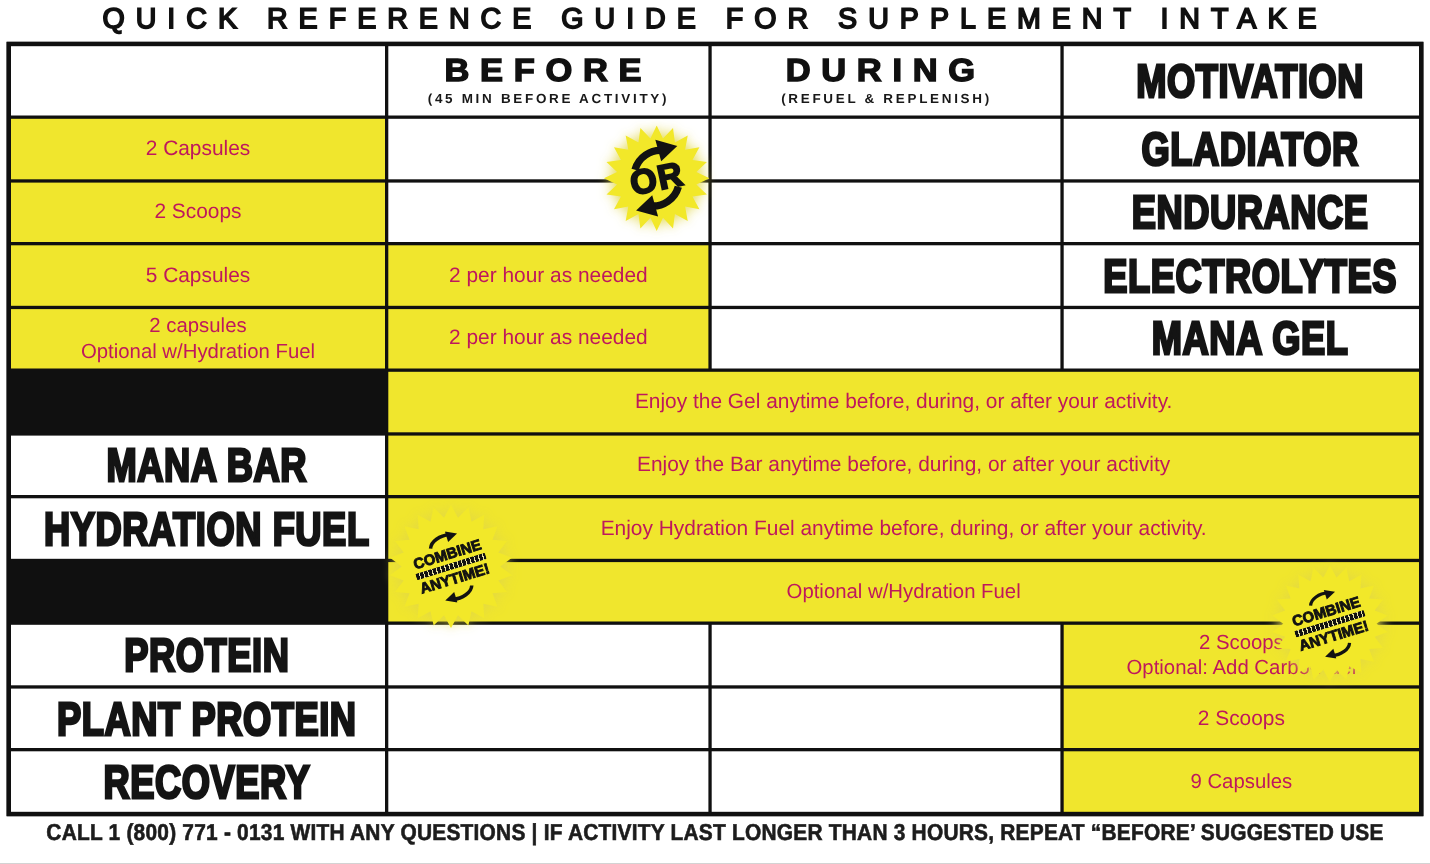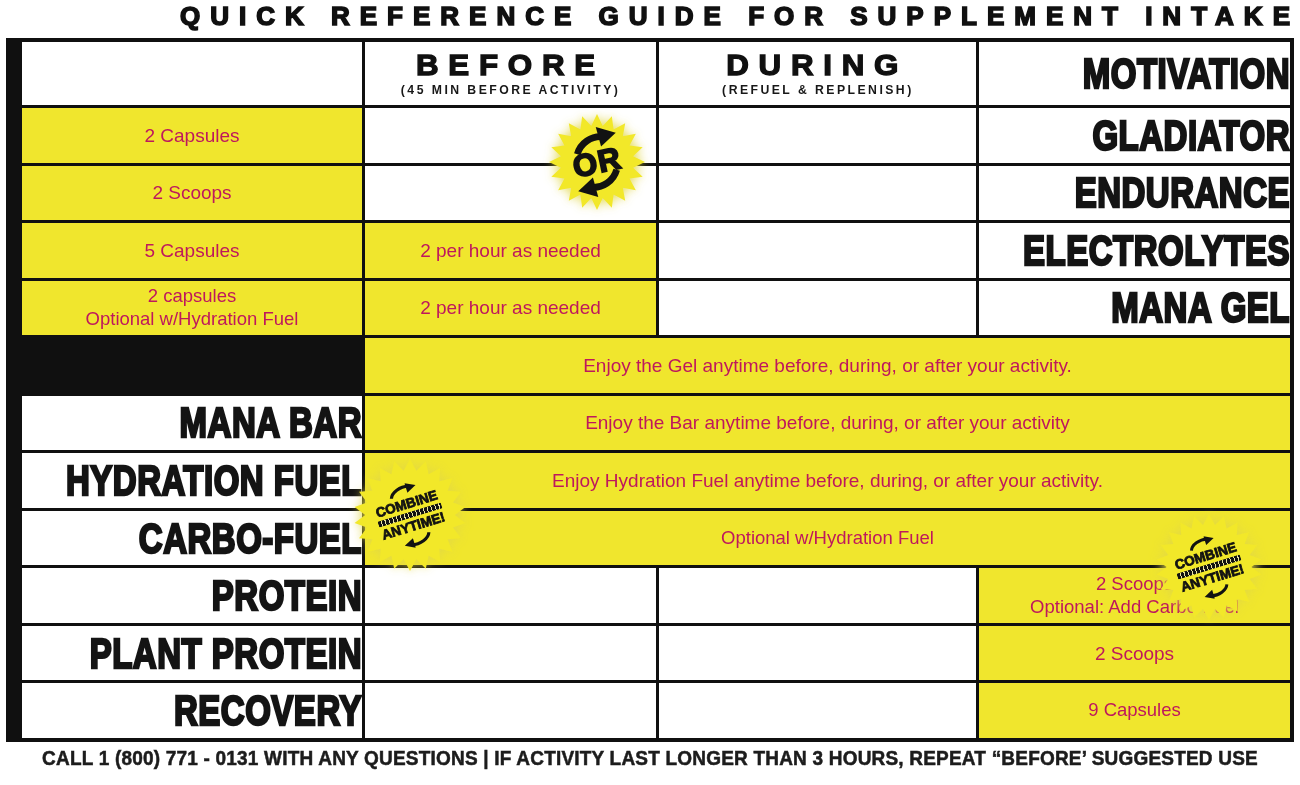--- a/index.html
+++ b/index.html
@@ -3,44 +3,43 @@
 <meta charset="utf-8">
 <style>
   * { margin:0; padding:0; box-sizing:border-box; }
   html,body { background:#ffffff; }
   body { font-family:"Liberation Sans", sans-serif; color:#1a1a1a; }
   .stage { position:relative; width:1300px; height:785px; background:#ffffff; overflow:hidden; }
 
   
   .title {
     position:absolute; top:-1px; left:0; width:100%;
-    text-align:right; font-weight:bold; font-size:26px; letter-spacing:10px;
+    text-align:center; font-weight:normal; font-size:26px; letter-spacing:10px;
     -webkit-text-stroke:1.6px #101010; color:#101010; line-height:34px;
     white-space:nowrap;
   }
 
   
   .table {
     position:absolute; left:6px; top:38px; width:1288px; height:704px;
     border:4px solid #101010; background:#101010;
     display:grid;
     grid-template-columns:340px 291px 317px 1fr;
     grid-template-rows:63px repeat(11, 1fr);
     gap:3px;
-    padding-left:12px;
   }
   .c {
     background:#ffffff; display:flex; flex-direction:column;
     align-items:center; justify-content:center; text-align:center;
     overflow:visible;
   }
   .hl { background:var(--yellow); }
   .span3 { grid-column:2 / 5; }
 
-  .rowlabel { justify-content:center; align-items:flex-end; padding-left:16px; }
+  .rowlabel { justify-content:center; align-items:center; padding-left:16px; }
   .rowlabel span {
     font-weight:bold; font-size:33px; letter-spacing:0.5px; white-space:nowrap;
     color:#141414; -webkit-text-stroke:2px #141414;
     transform:scaleY(1.28); transform-origin:left center; line-height:1;
   }
 
   .colhead { gap:4px; }
   .colhead .h1 {
     font-weight:bold; font-size:29px; letter-spacing:9px; color:#101010;
     -webkit-text-stroke:1.3px #101010; line-height:1; white-space:nowrap;
@@ -163,23 +162,20 @@
         <span class="celltext">Enjoy the Bar anytime before, during, or after your activity</span>
       </div>
 
     <div class="c rowlabel">
         <span>HYDRATION FUEL</span>
       </div>
     <div class="c hl span3">
         <span class="celltext">Enjoy Hydration Fuel anytime before, during, or after your activity.</span>
       </div>
 
-    <div class="c rowlabel">
-        <span>CARBO-FUEL</span>
-      </div>
     <div class="c hl span3">
       <span class="celltext sm">Optional w/Hydration Fuel</span>
     </div>
 
     <div class="c rowlabel">
         <span>PROTEIN</span>
       </div>
     <div class="c"></div>
     <div class="c"></div>
     <div class="c hl">

